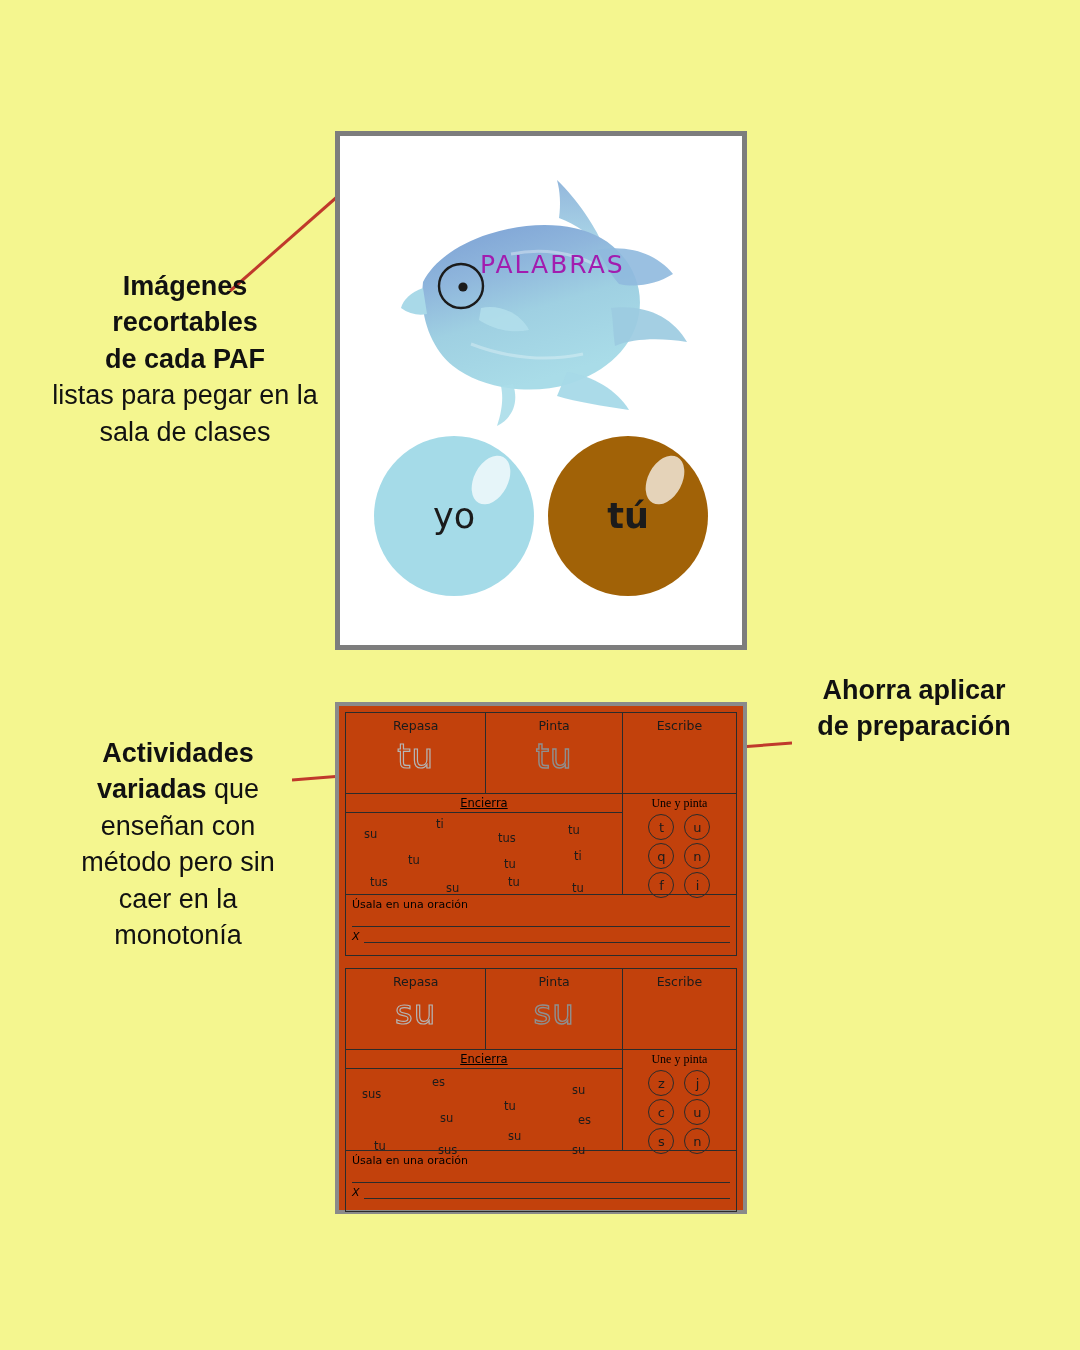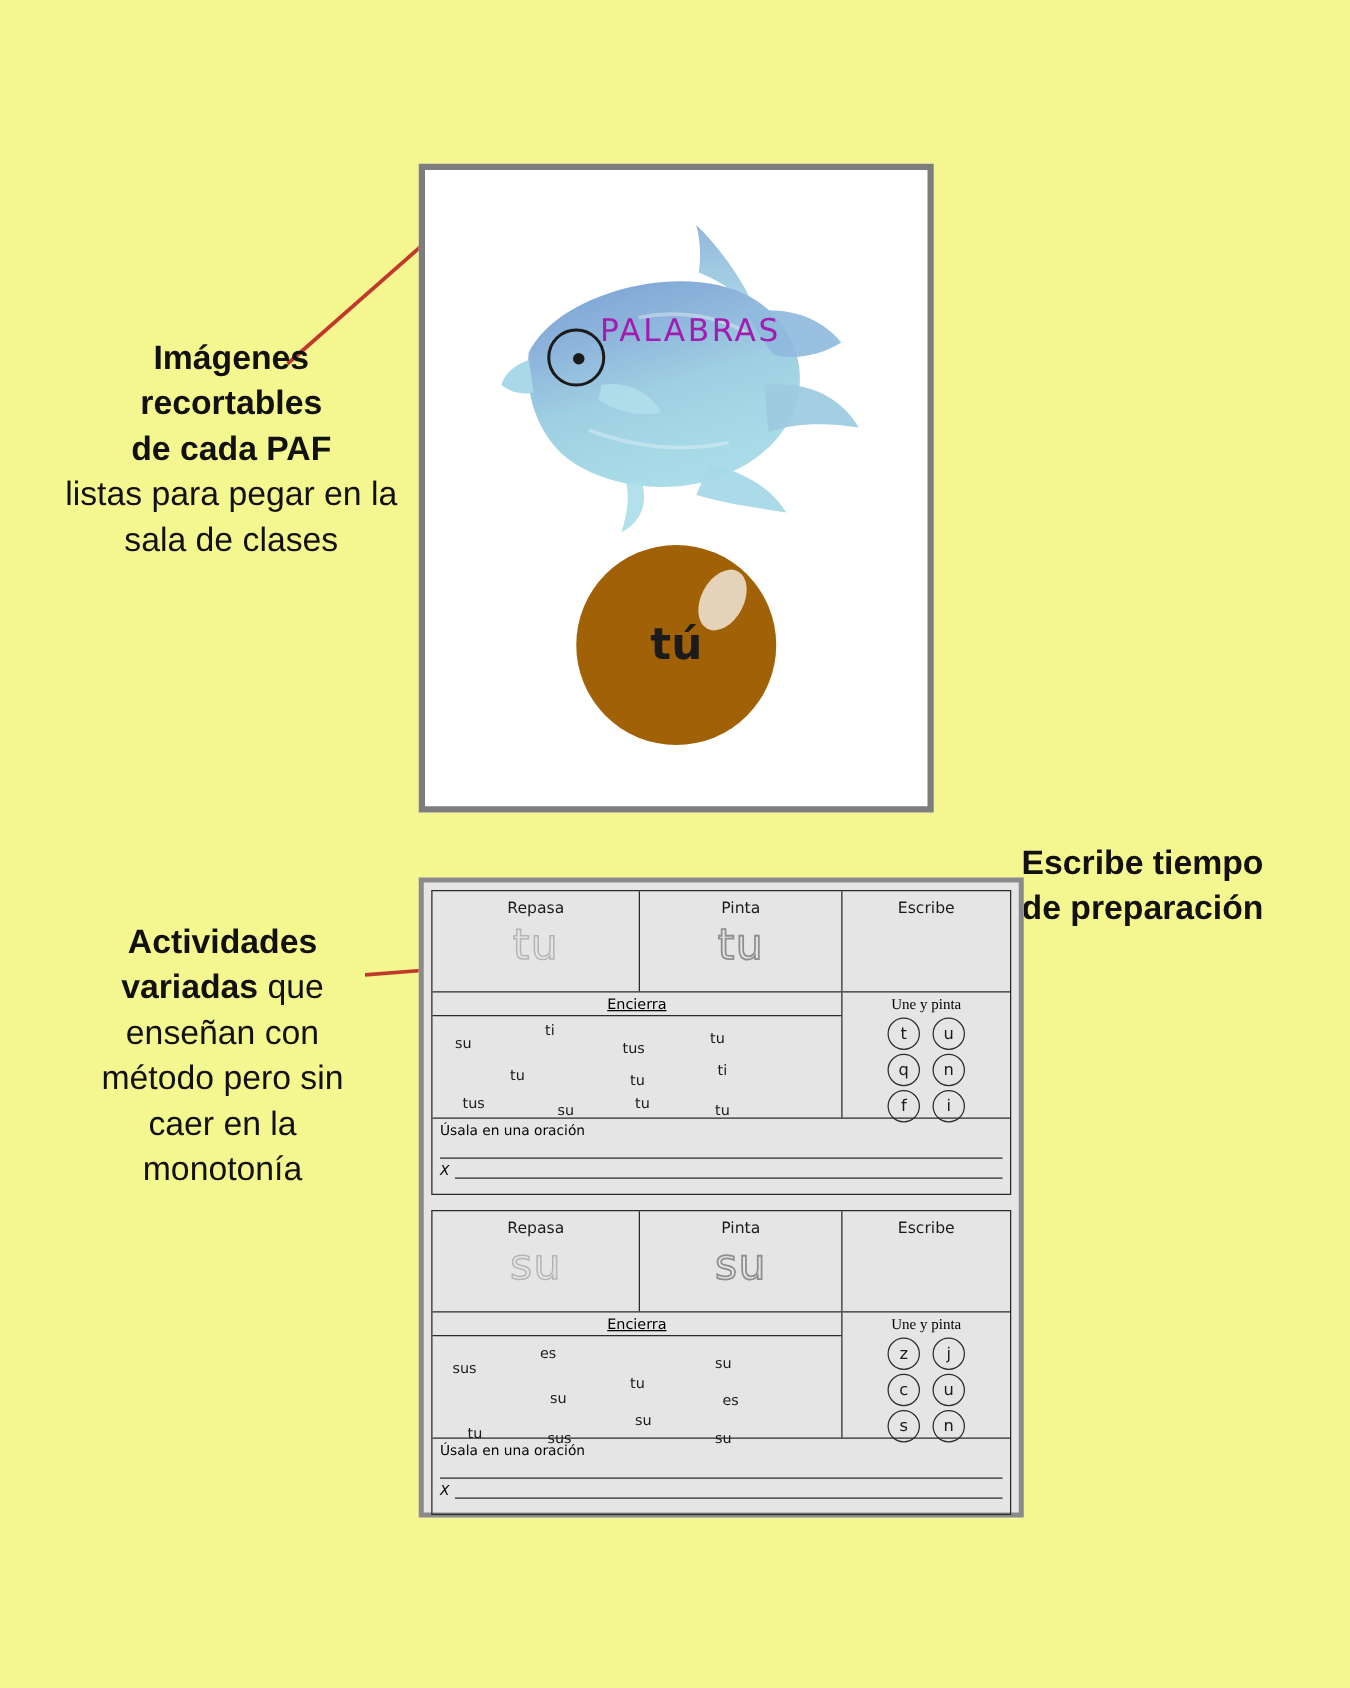--- a/index.html
+++ b/index.html
@@ -110,23 +110,23 @@
     right: 26px;
     top: 18px;
     transform: rotate(28deg);
   }
 
   
   #worksheet {
     position: absolute;
     left: 335px;
     top: 702px;
-    width: 484px;
+    width: 412px;
     height: 512px;
-    background: #e5e5e5;
+    background: #c2410c;
     border: 4px solid #8a8a8a;
     box-sizing: border-box;
     padding: 6px;
   }
   .ws-sheet {
     border: 1.5px solid #2b2b2b;
     box-sizing: border-box;
     width: 100%;
     height: 244px;
     margin-bottom: 12px;
@@ -266,21 +266,21 @@
   <span>listas para pegar en la sala de clases</span>
 </div>
 
 <div class="anno" id="anno-2">
   <b>Actividades</b><br>
   <b>variadas</b>
   <span>que enseñan con método pero sin caer en la monotonía</span>
 </div>
 
 <div class="anno" id="anno-3">
-  <b>Escribe tiempo</b><br>
+  <b>Ahorra aplicar</b><br>
   <b>de preparación</b><br>
 </div>
 
 <div id="poster">
 
   <div id="fish-wrap">
     <svg viewBox="0 0 360 270" width="360" height="270">
       <defs>
         <linearGradient id="fishGrad" x1="0" y1="0" x2="0.4" y2="1">
           <stop offset="0%" stop-color="#7b9fd4"></stop>
@@ -320,20 +320,24 @@
       <path d="M150 96 C 180 90 212 94 236 108" stroke="#ffffff" stroke-width="3" fill="none" opacity="0.35"></path>
       <path d="M110 186 C 146 200 186 204 222 196" stroke="#ffffff" stroke-width="3" fill="none" opacity="0.3"></path>
     </svg>
   </div>
 
   <div class="poster-title">
     <span>PALABRAS</span>
   </div>
 
   <div class="bubbles">
+    <div class="bubble b1">
+      <span class="shine"></span>
+      <span>yo</span>
+    </div>
     <div class="bubble b2">
       <span class="shine"></span>
       <span>tú</span>
     </div>
   </div>
 </div>
 
 <div id="worksheet">
 
   <div class="ws-sheet">

